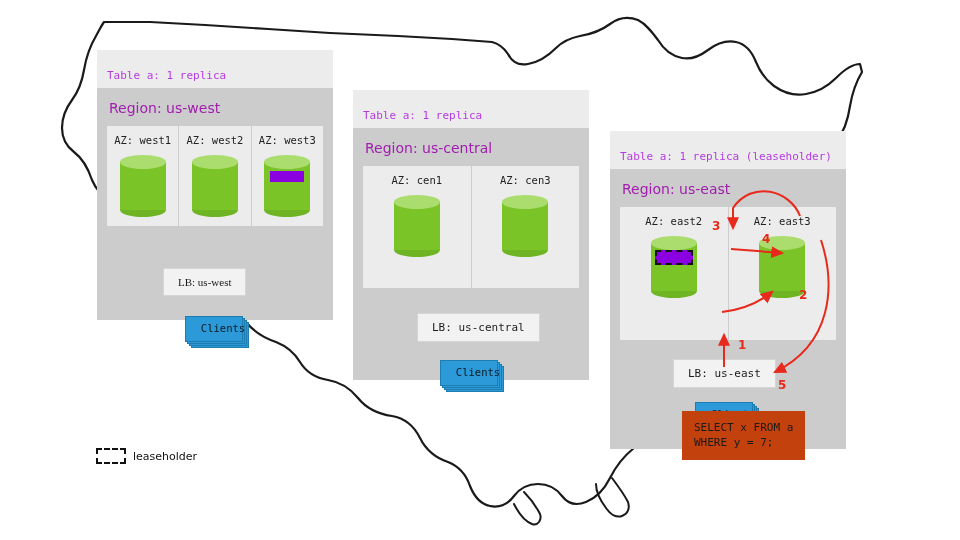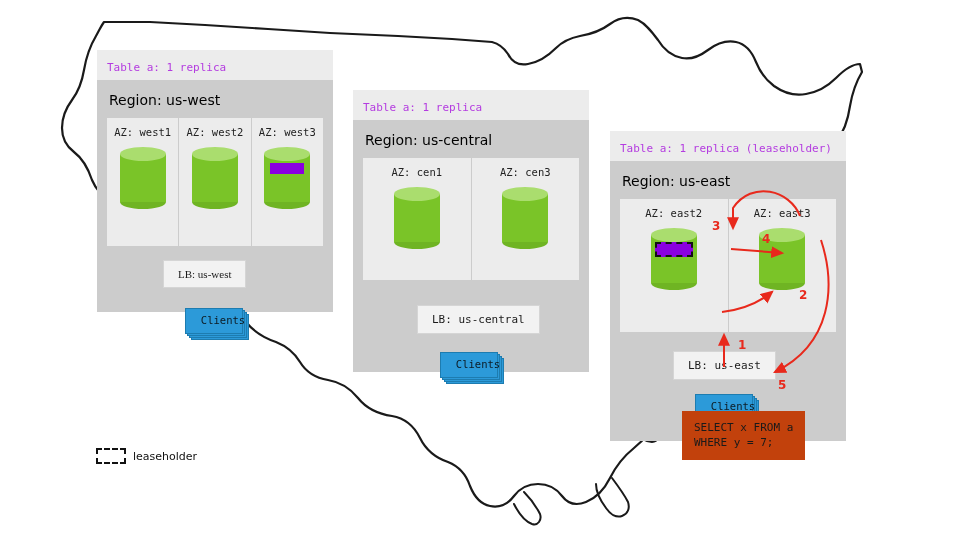--- a/index.html
+++ b/index.html
@@ -15,32 +15,32 @@
   
   #usmap{position:absolute;left:0;top:0;width:960px;height:540px;z-index:1;}
 
   
   .region-panel{position:absolute;z-index:5;}
   .panel-title{
     background:#ececec;
     color:#b43ce0;
     font-size:11px;
     letter-spacing:0px;
-    padding:11px 10px 6px 10px;
+    padding:19px 10px 6px 10px;
     white-space:nowrap;
   }
   .panel-body{
     background:#cccccc;
     padding:0;
     position:relative;
   }
   .region-name{
     font-family:"DejaVu Sans","Liberation Sans",sans-serif;
     font-size:14px;
-    color:#000000;
+    color:#a21caf;
     padding:12px 0 10px 12px;
   }
   .az-row{
     display:flex;
     margin:0 10px;
     background:#ececec;
   }
   .az-cell{
     background:#ececec;
     border-right:1px solid #cccccc;
@@ -205,21 +205,21 @@
     <path fill="none" stroke="#1a1a1a" stroke-width="2" stroke-linejoin="round" stroke-linecap="round" d="M524,492 C530,498 536,506 540,514 C542,520 538,526 532,524
          C524,521 518,512 514,504"></path>
     <path fill="none" stroke="#1a1a1a" stroke-width="1.8" stroke-linejoin="round" stroke-linecap="round" d="M636,418 C644,420 652,424 656,430 C660,436 658,442 652,442
          C644,442 638,436 634,430"></path>
   </svg>
 
   <div class="region-panel" id="panel-west" style="left:97px;top:50px;width:236px;">
     <div class="panel-title">Table a: 1 replica</div>
     <div class="panel-body" style="height:232px;">
       <div class="region-name">Region: us-west</div>
-      <div class="az-row" style="height:128px;">
+      <div class="az-row" style="height:100px;">
         <div class="az-cell">
           <div class="az-label">AZ: west1</div>
           <div class="cyl">
             <div class="bottom"></div>
             <div class="body"></div>
             <div class="top"></div>
           </div>
         </div>
         <div class="az-cell">
           <div class="az-label">AZ: west2</div>

